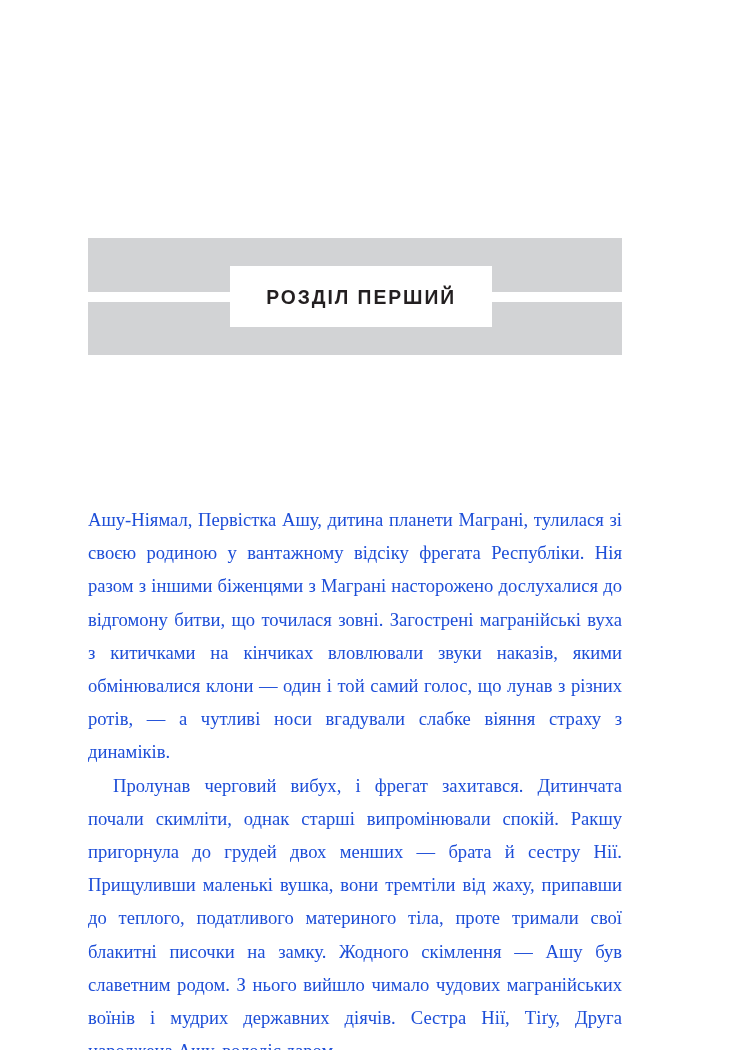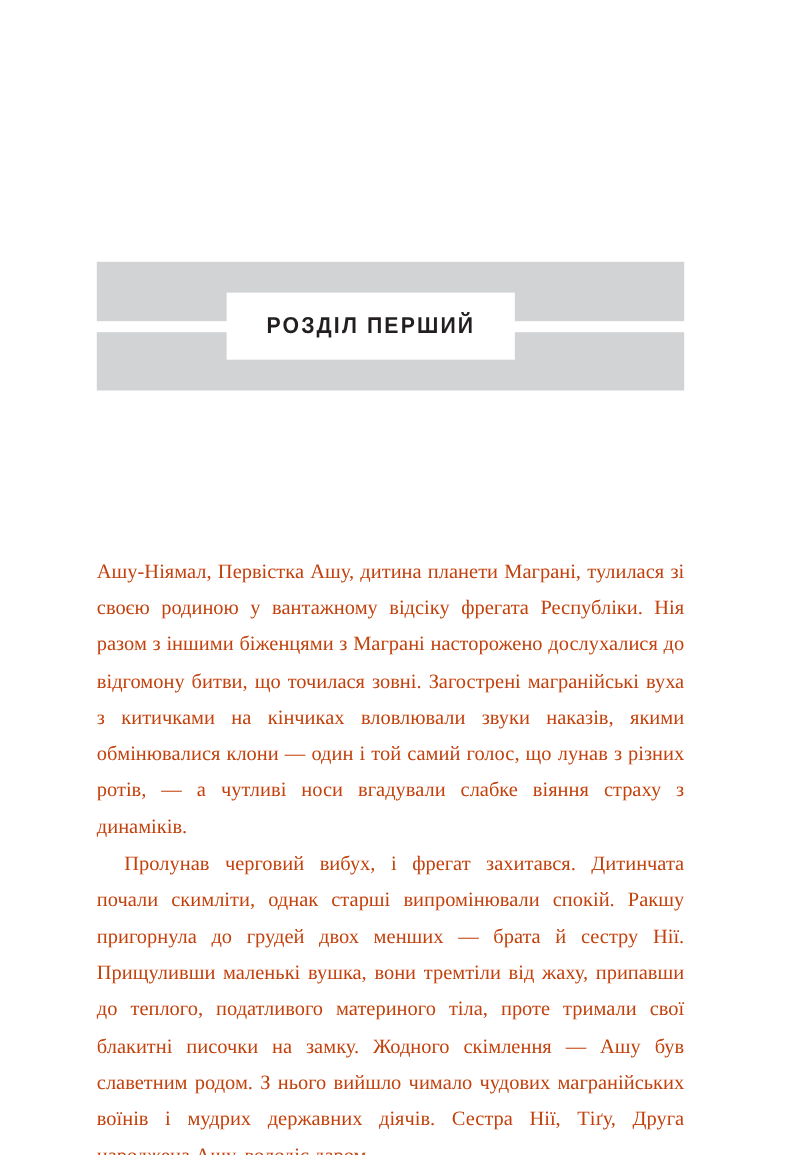--- a/index.html
+++ b/index.html
@@ -41,21 +41,21 @@
     top: 0;
     height: 54px;
   }
   .band-bottom {
     top: 64px;
     height: 53px;
   }
 
   .heading-box {
     position: absolute;
-    left: 118px;          
+    left: 142px;          
     top: 28px;            
     width: 262px;         
     height: 61px;         
     background: #ffffff;
     display: flex;
     align-items: center;
     justify-content: center;
   }
 
   .heading-text {
@@ -77,21 +77,21 @@
     width: 534px;
   }
 
   .body-text p {
     margin: 0;
     text-align: justify;
     text-justify: inter-word;
     font-family: "Liberation Serif", "DejaVu Serif", serif;
     font-size: 18.6px;
     line-height: 33.2px;
-    color: #c2410c;
+    color: #1d4ed8;
     hyphens: manual;
     word-spacing: 0.2px;
   }
 
   .body-text p.indented {
     text-indent: 25px;
   }
 </style>
 </head>
 <body>

